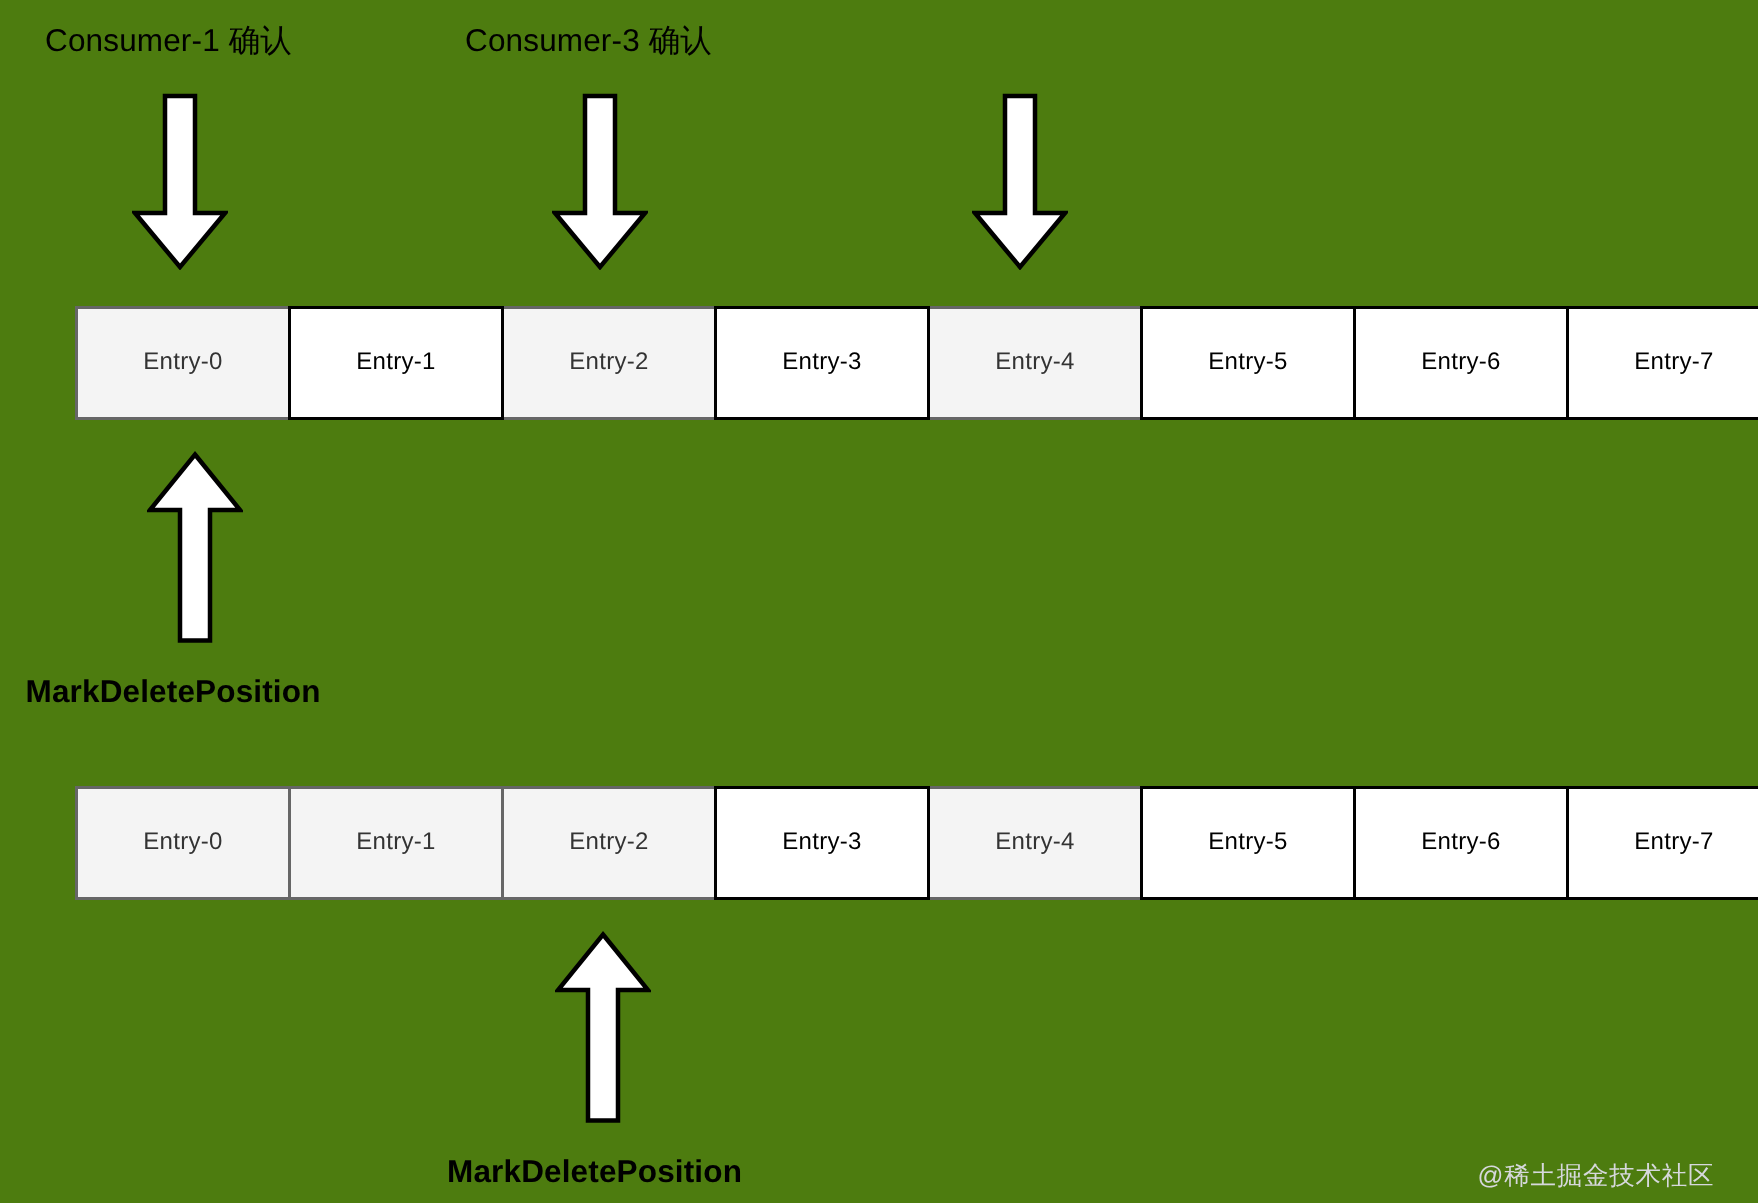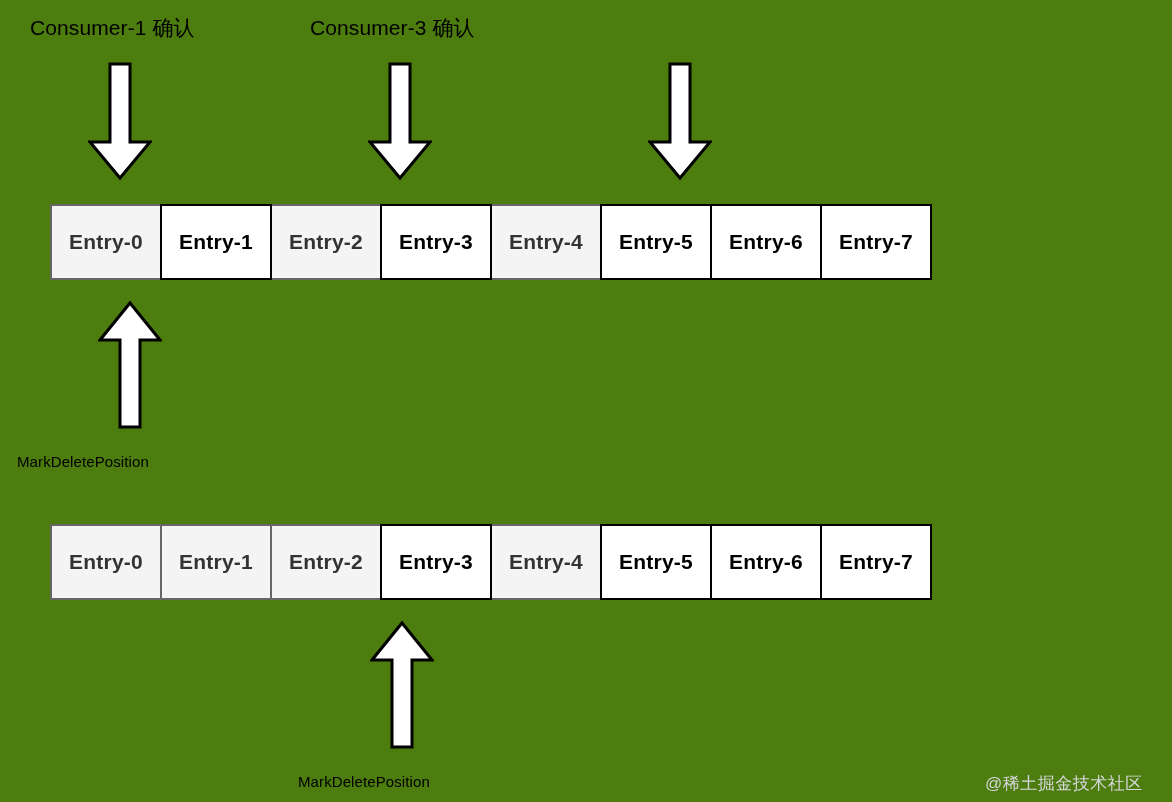--- a/index.html
+++ b/index.html
@@ -37,27 +37,26 @@
     display: block;
   }
 
   
   .entry-row {
     position: absolute;
     display: flex;
   }
   .entry-cell {
     box-sizing: border-box;
-    width: 112px;
+    width: 144px;
     display: flex;
     align-items: center;
     justify-content: center;
-    font-size: 21px;
+    font-size: 16px;
     letter-spacing: 0.2px;
-    font-weight: bold;
   }
   .entry-cell.plain {
     background: #ffffff;
     border: 2px solid #000000;
     color: #000000;
     margin-left: -2px;
     position: relative;
     z-index: 2;
   }
   .entry-cell.shaded {
@@ -68,25 +67,26 @@
     position: relative;
     z-index: 1;
   }
   .entry-cell:first-child {
     margin-left: 0;
   }
 
   
   .position-label {
     position: absolute;
-    font-size: 15px;
+    font-size: 21px;
     line-height: 28px;
     color: #000000;
     white-space: nowrap;
     letter-spacing: 0.1px;
+    font-weight: bold;
   }
 
   
   .watermark {
     position: absolute;
     font-size: 17px;
     color: #d6d8dc;
     white-space: nowrap;
     letter-spacing: 0.5px;
   }

